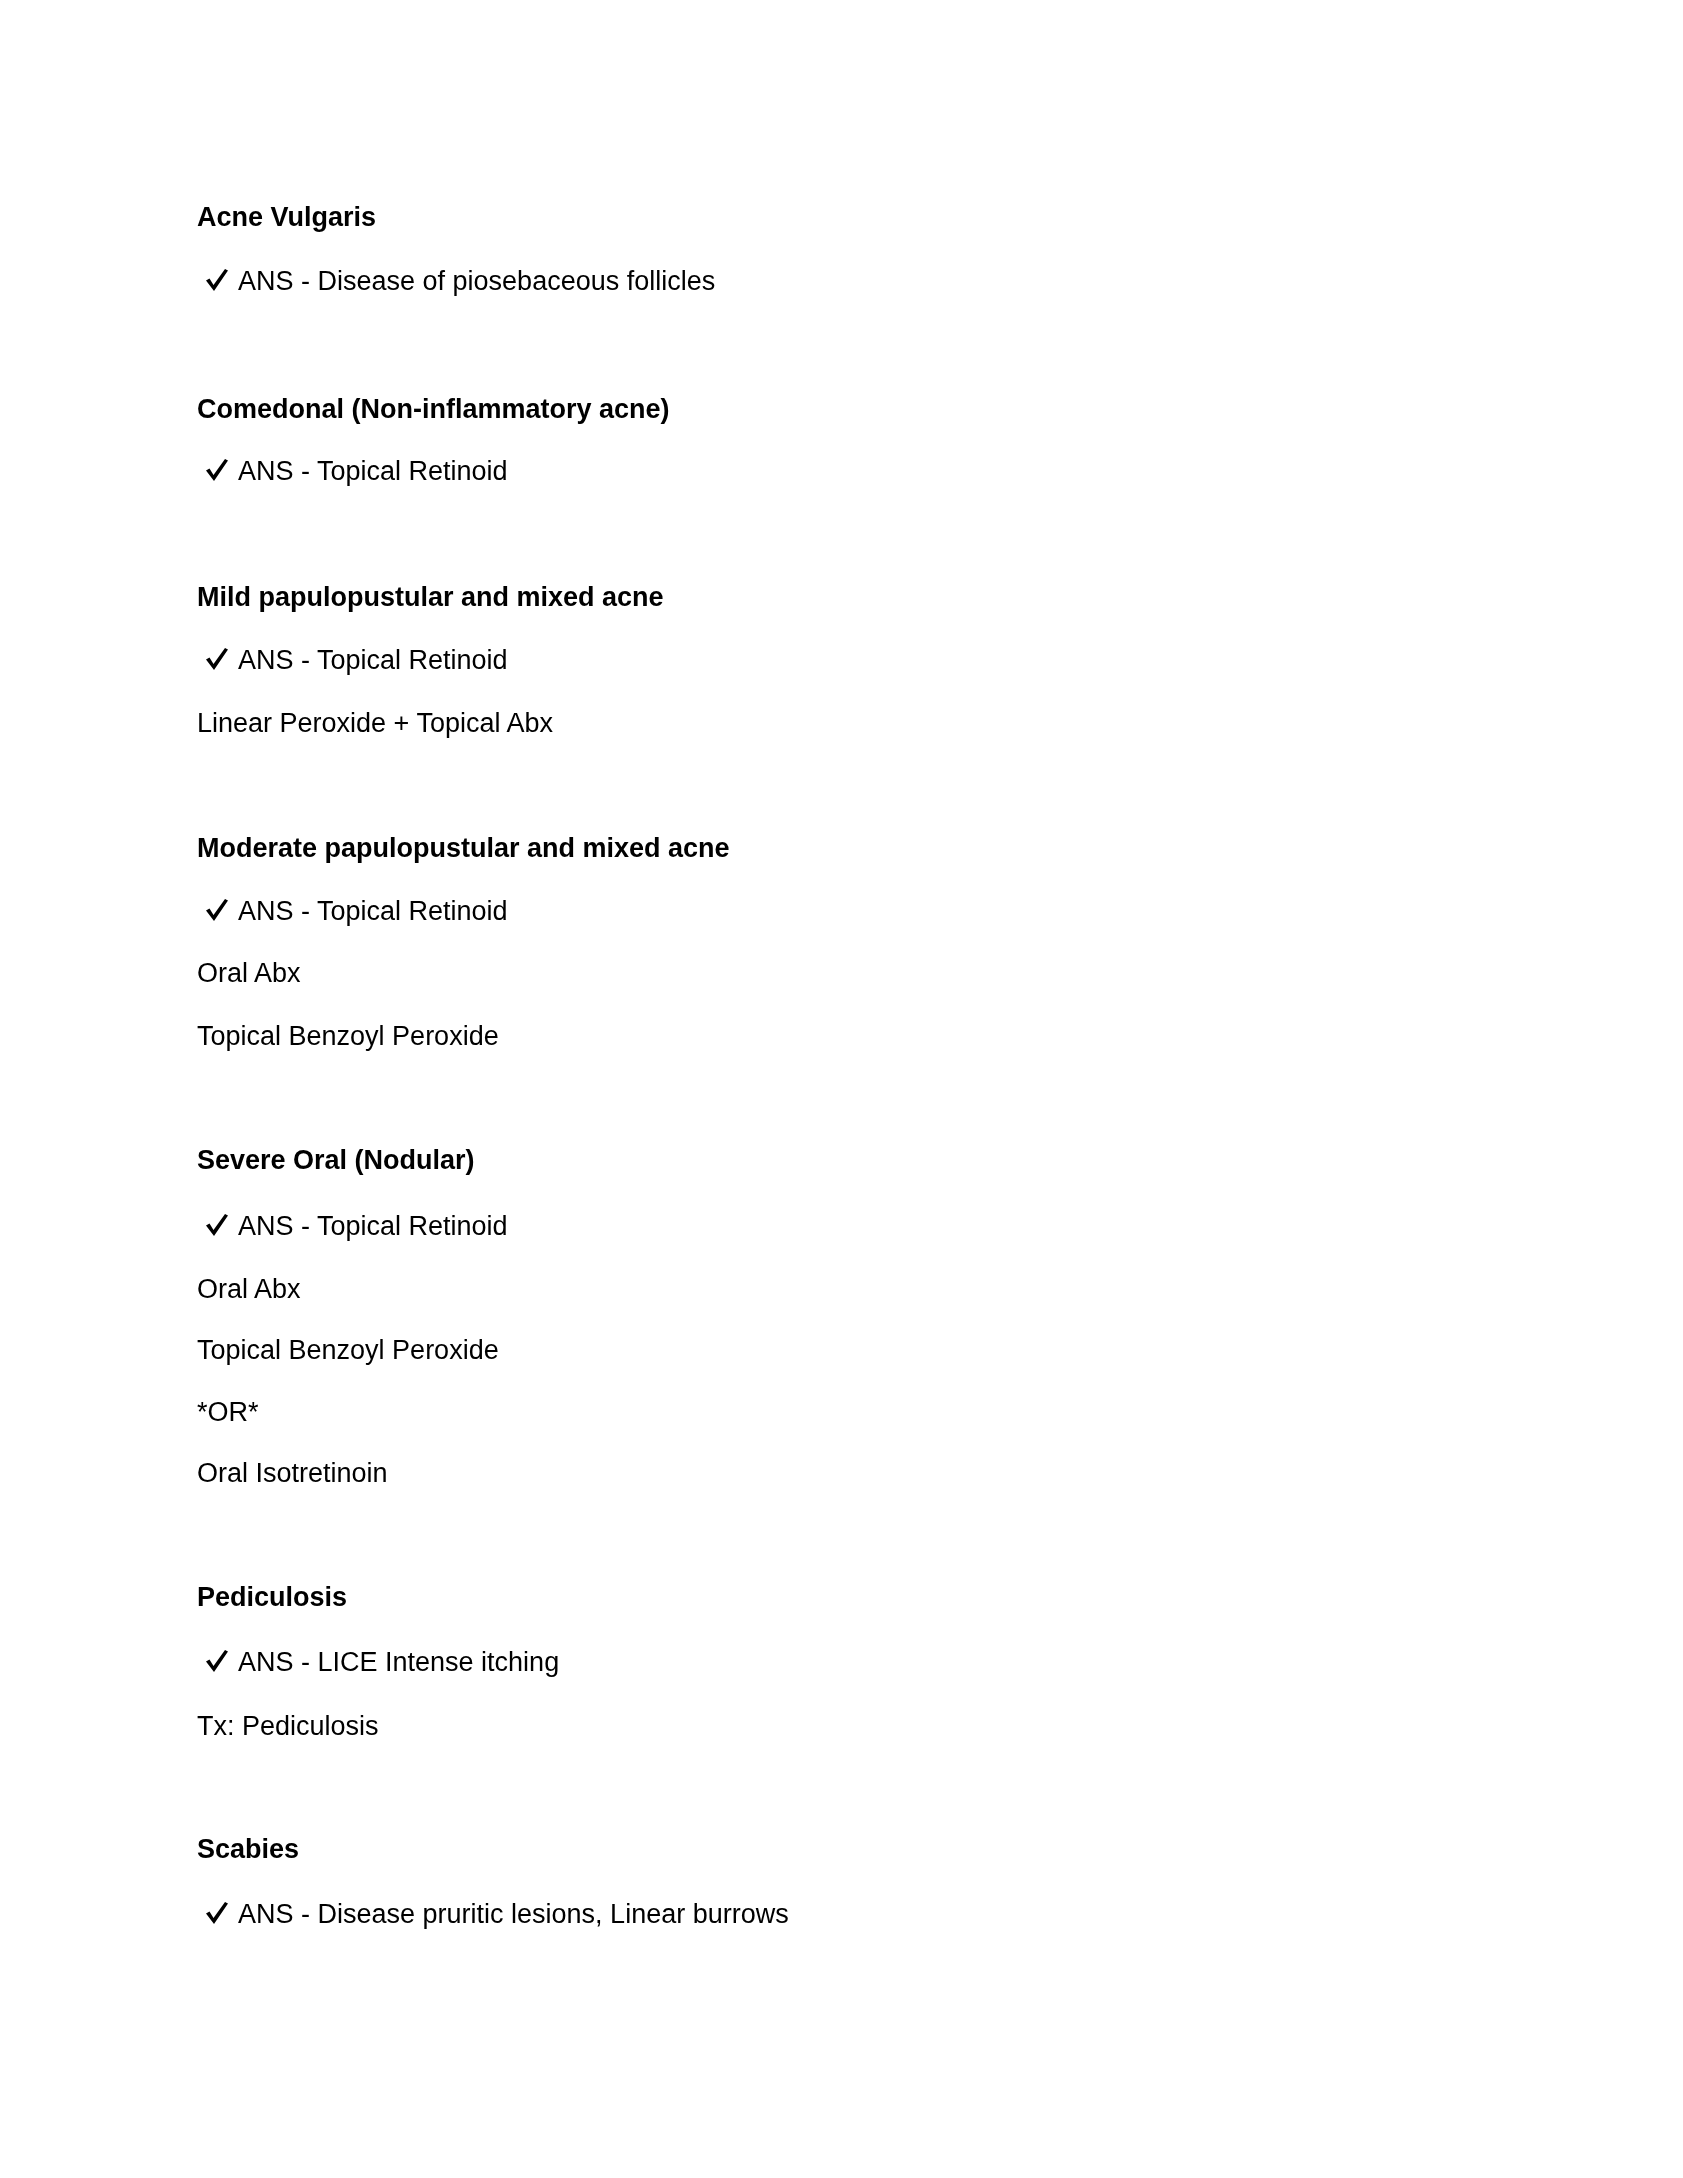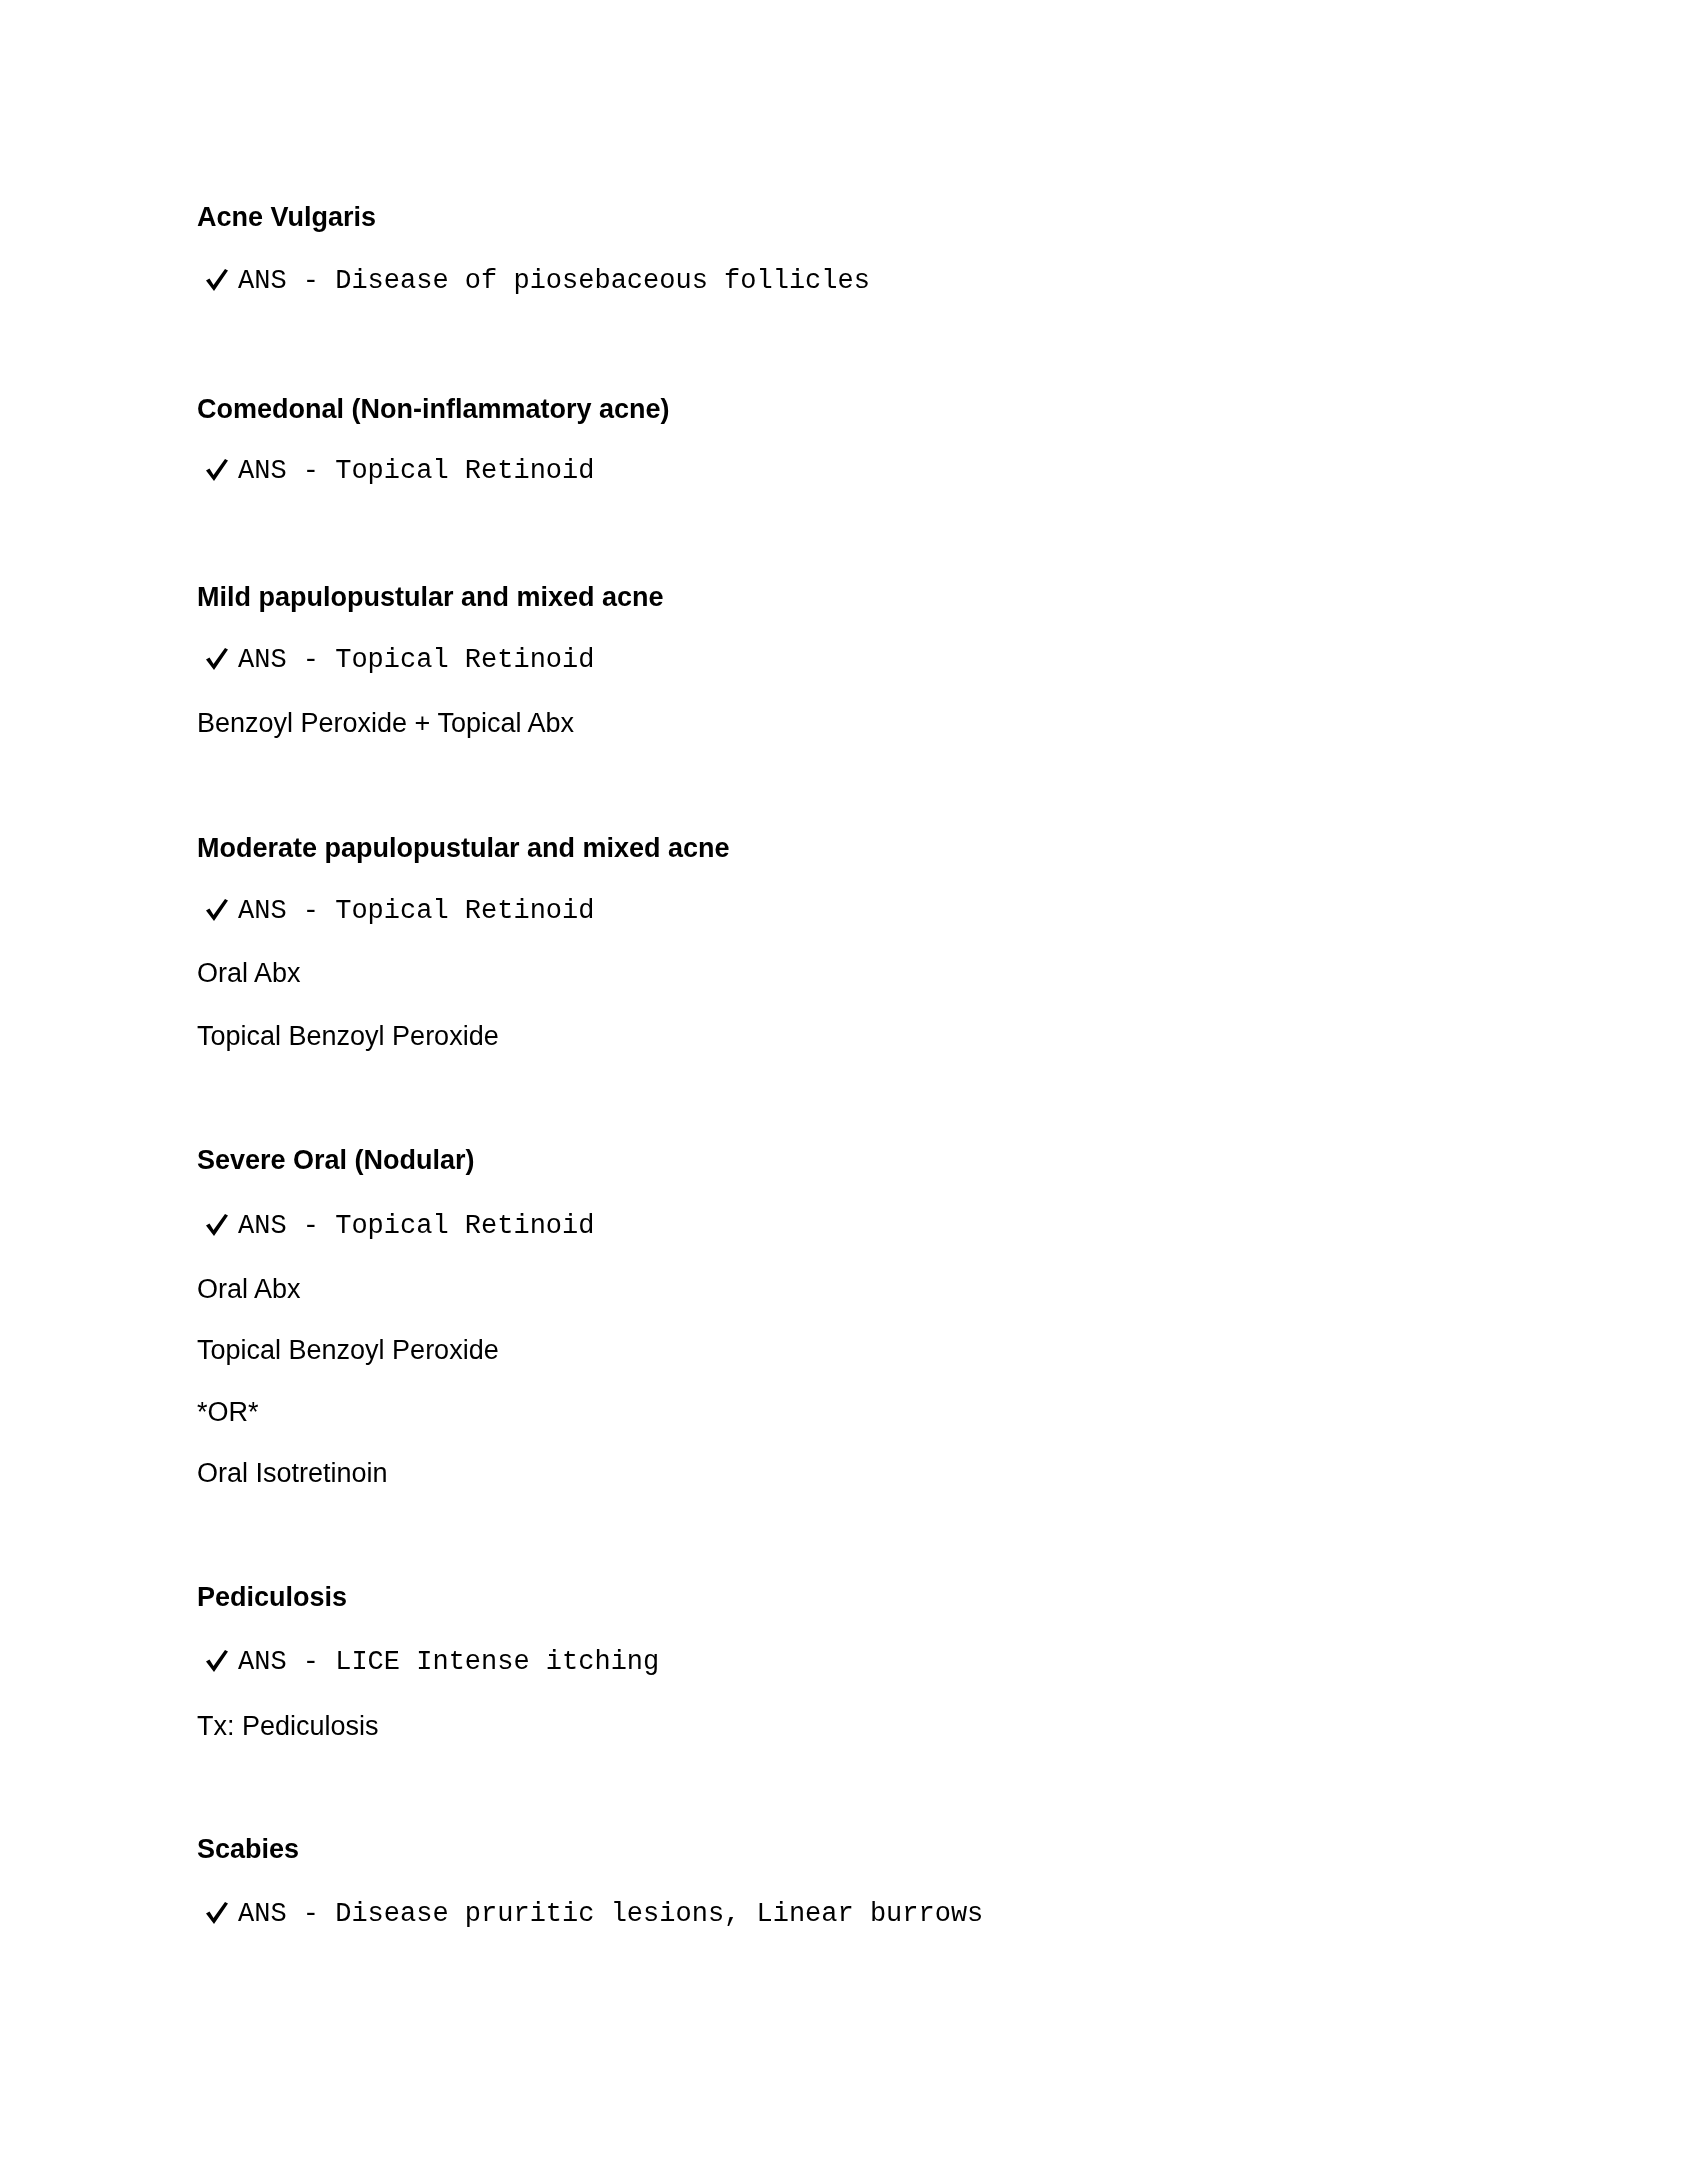--- a/index.html
+++ b/index.html
@@ -40,21 +40,20 @@
     position: absolute;
     left: 0;
     top: 0px;
     width: 23px;
     height: 23px;
   }
   .answer .ans-text {
     position: absolute;
     left: 33px;
     top: 0;
-    font-family: Liberation Mono, monospace;
   }
 </style>
 </head>
 <body>
 
 <div class="page">
 
   <div class="section">
     <div class="line heading" style="top:204px">Acne Vulgaris</div>
     <div class="line answer" style="top:268px">
@@ -76,21 +75,21 @@
   </div>
 
   <div class="section">
     <div class="line heading" style="top:584px">Mild papulopustular and mixed acne</div>
     <div class="line answer" style="top:647px">
       <svg class="check" viewBox="0 0 23 23" width="23" height="23">
         <path d="M1 12.5 L4.5 10.5 L8.5 17 L20 1 L23 2.5 L9 23 Z" fill="#000"></path>
       </svg>
       <span class="ans-text">ANS - Topical Retinoid</span>
     </div>
-    <div class="line" style="top:710px">Benzoyl Peroxide + Topical Abx</div>
+    <div class="line" style="top:710px">Linear Peroxide + Topical Abx</div>
   </div>
 
   <div class="section">
     <div class="line heading" style="top:835px">Moderate papulopustular and mixed acne</div>
     <div class="line answer" style="top:898px">
       <svg class="check" viewBox="0 0 23 23" width="23" height="23">
         <path d="M1 12.5 L4.5 10.5 L8.5 17 L20 1 L23 2.5 L9 23 Z" fill="#000"></path>
       </svg>
       <span class="ans-text">ANS - Topical Retinoid</span>
     </div>

